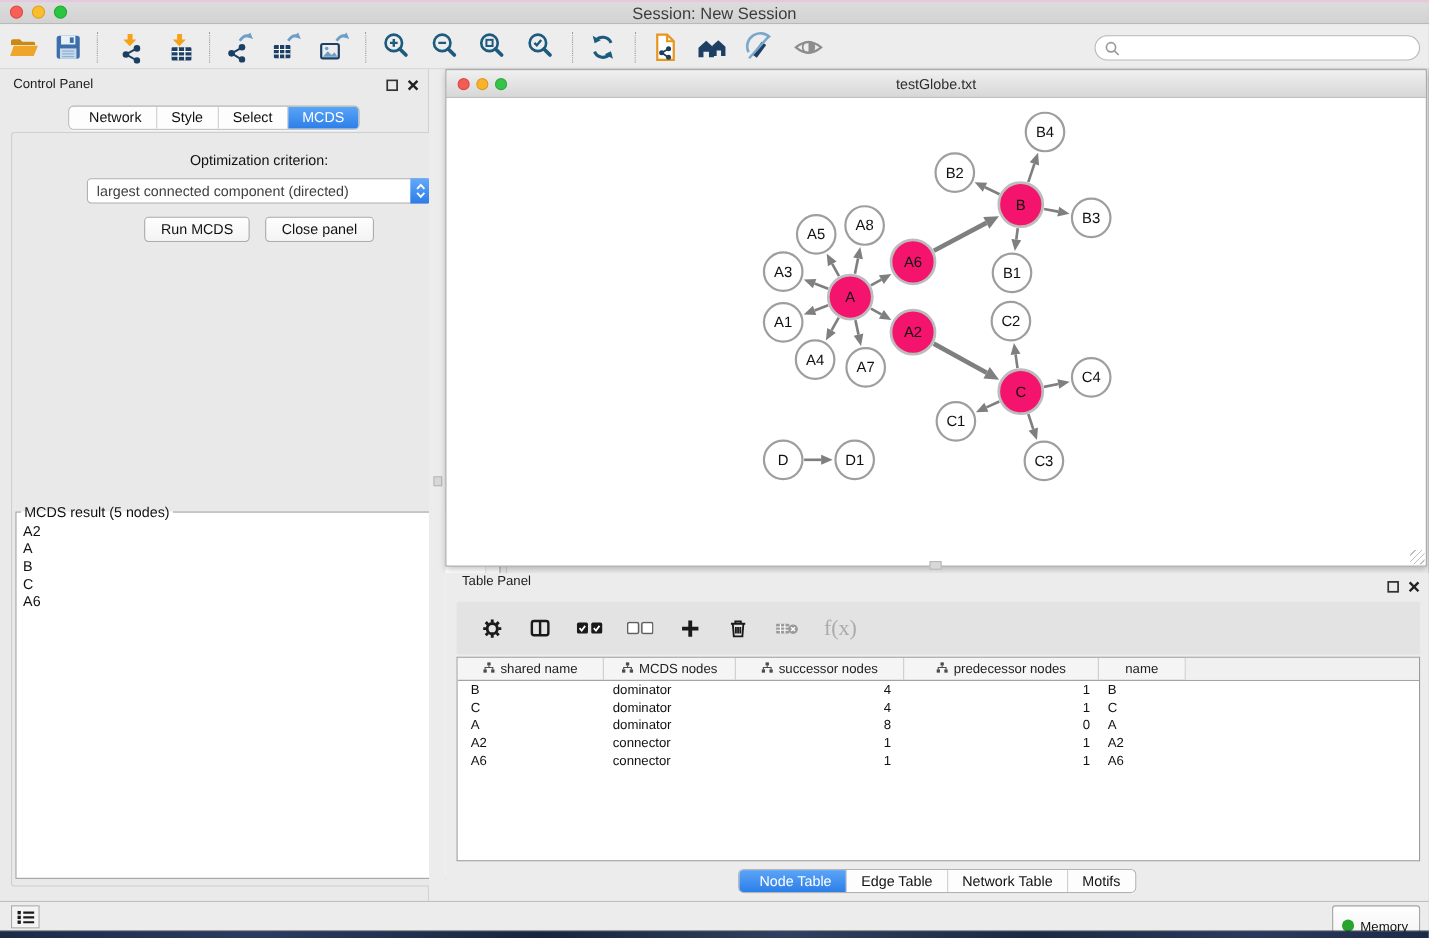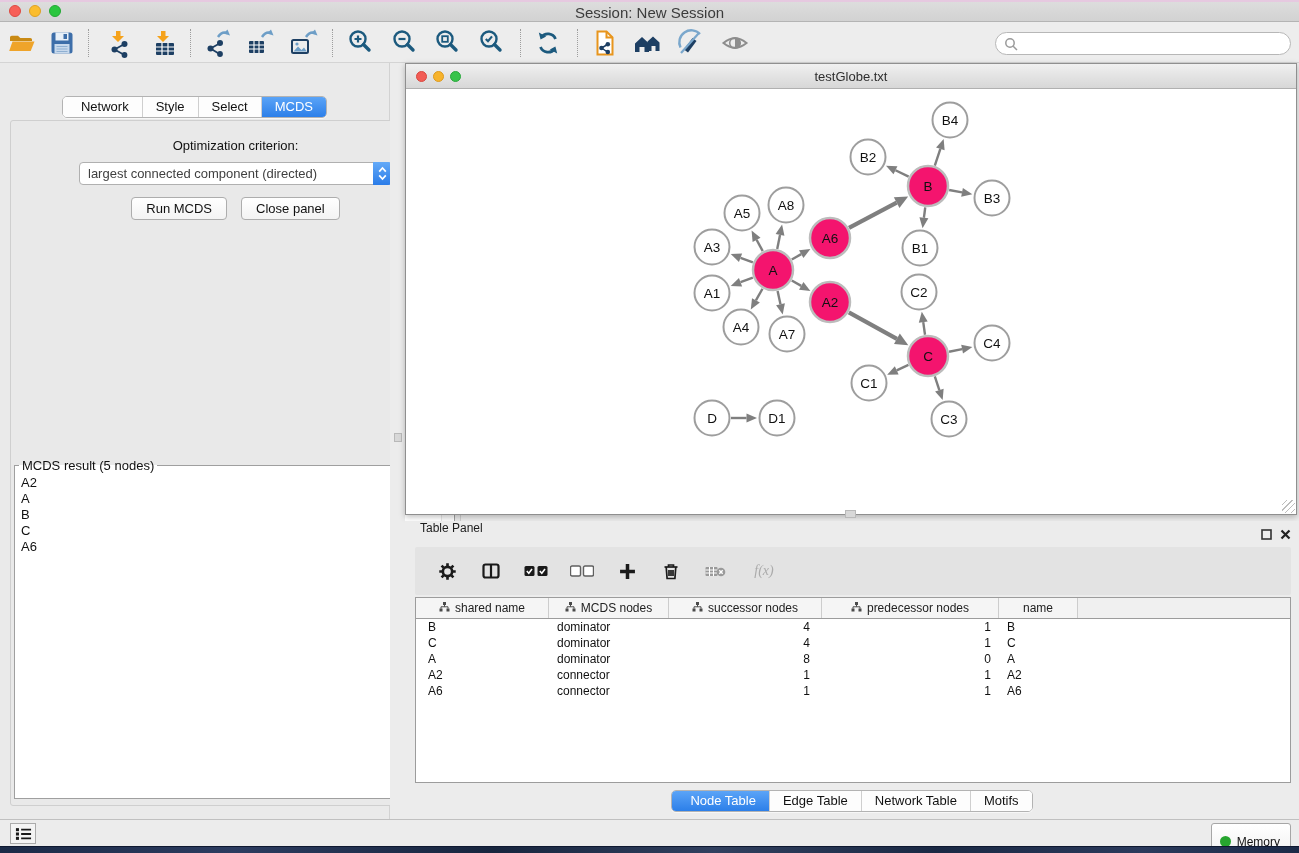--- a/index.html
+++ b/index.html
@@ -63,21 +63,21 @@
   .net-canvas{position:relative;width:890px;height:425px;background:#fff;}
   .node-label{font-size:13.5px;fill:#111;font-family:"Liberation Sans","DejaVu Sans",sans-serif;}
   .resize-grip{position:absolute;right:1px;bottom:1px;width:13px;height:13px;background:
     repeating-linear-gradient(135deg,transparent 0 3px,#bdbdbd 3px 4px);}
 
   
   .table-panel{position:absolute;left:405px;top:521px;width:894px;height:298px;background:#ececec;}
   .tp-header{position:relative;height:24px;}
   .tp-toolbar{position:absolute;left:10px;right:8px;top:26px;height:48px;background:#e3e3e3;border-radius:2px;display:flex;align-items:center;gap:20px;padding-left:20px;}
   .tp-tool{width:24px;height:24px;display:flex;align-items:center;justify-content:center;}
-  .fx{font-family:"Liberation Serif","DejaVu Serif",serif;font-style:italic;font-size:14px;color:#ababab;}
+  .fx{font-family:"Liberation Serif","DejaVu Serif",serif;font-size:20px;color:#ababab;}
   .node-table{position:absolute;left:10px;right:8px;top:76px;height:186px;background:#fff;border:1px solid #9c9c9c;overflow:hidden;}
   .t-head{display:grid;grid-template-columns:133px 120px 153px 177px 79px 1fr;height:21px;background:#f5f5f5;border-bottom:1px solid #9c9c9c;}
   .th{display:flex;align-items:center;justify-content:center;gap:5px;font-size:12px;color:#222;border-right:1px solid #cdcdcd;overflow:hidden;}
   .th.filler{border-right:none;background:#f0f0f0;}
   .t-body .tr{display:grid;grid-template-columns:133px 120px 153px 177px 79px 1fr;height:16px;}
   .td{font-size:12px;color:#111;line-height:16px;white-space:nowrap;overflow:hidden;}
   .td.c0{padding-left:12px;}
   .td.c1{padding-left:8px;}
   .td.c2{text-align:right;padding-right:12px;}
   .td.c3{text-align:right;padding-right:8px;}
@@ -241,20 +241,35 @@
     <div class="search-box">
       <svg width="14" height="14" viewBox="0 0 14 14">
         <circle cx="6" cy="6" r="4.2" fill="none" stroke="#9a9a9a" stroke-width="1.5"></circle>
         <path d="M9.2 9.2L13 13" stroke="#9a9a9a" stroke-width="1.5"></path>
       </svg>
       <input class="search-input" value="" style="">
     </div>
   </div>
 
   <div class="control-panel">
+    <div class="cp-header">
+      <span class="panel-title">Control Panel</span>
+      <span class="panel-btns">
+        <span>
+          <svg width="11" height="11" viewBox="0 0 11 11">
+              <rect x="1" y="1" width="9" height="9" fill="none" stroke="#333" stroke-width="1.6"></rect>
+            </svg>
+        </span>
+        <span>
+          <svg width="11" height="11" viewBox="0 0 11 11">
+              <path d="M1.5 1.5l8 8M9.5 1.5l-8 8" stroke="#222" stroke-width="2.2"></path>
+            </svg>
+        </span>
+      </span>
+    </div>
     <div class="cp-tabs-row">
       <div class="segbar">
           <div class="seg">Network</div>
           <div class="seg">Style</div>
           <div class="seg">Select</div>
           <div class="seg active">MCDS</div>
         </div>
     </div>
     <div class="cp-content">
       <div class="opt-label">Optimization criterion:</div>

